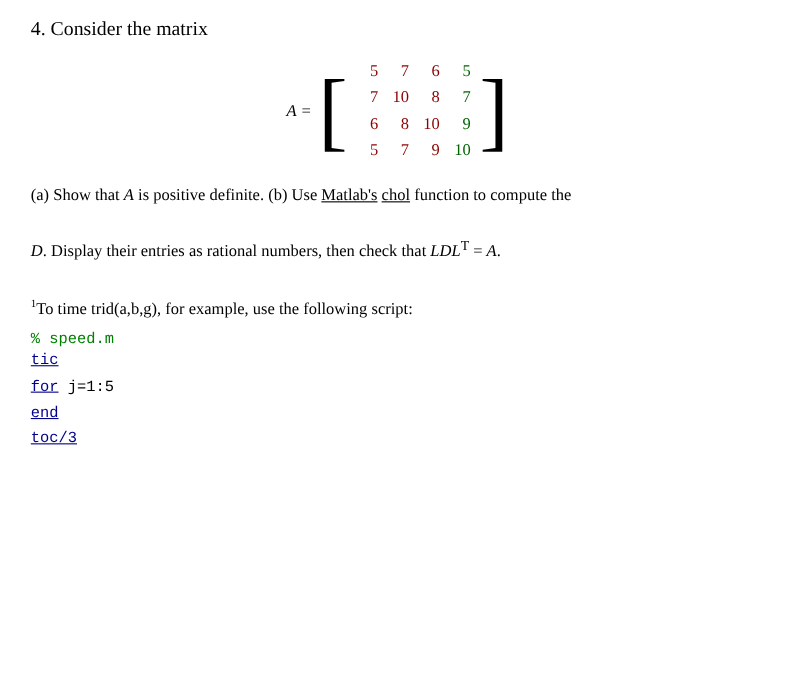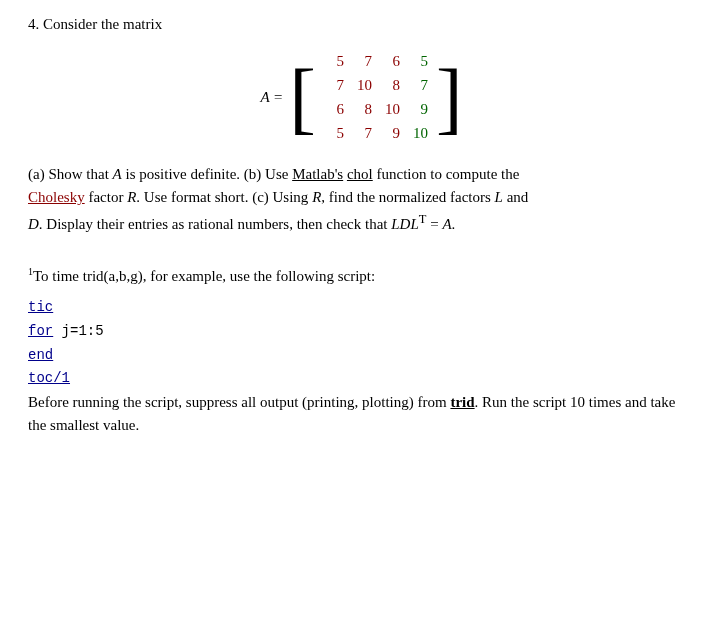--- a/index.html
+++ b/index.html
@@ -7,21 +7,21 @@
       background: #fff;
       font-family: "Times New Roman", Times, serif;
       font-size: 15px;
       color: #000;
       width: 723px;
       min-height: 617px;
       padding: 16px 28px 20px 28px;
     }
     .problem-header {
       margin-bottom: 14px;
-      font-size: 15px;
+      font-size: 18px;
     }
     .matrix-section {
       display: flex;
       justify-content: center;
       align-items: center;
       margin-bottom: 16px;
     }
     .matrix-label {
       font-style: italic;
       margin-right: 6px;
@@ -74,20 +74,21 @@
     }
     .code-comment {
       color: #008000;
       font-family: "Courier New", Courier, monospace;
       font-size: 14px;
     }
     .code-block {
       font-family: "Courier New", Courier, monospace;
       font-size: 14px;
       line-height: 1.7;
+      margin-bottom: 14px;
     }
     .code-block .kw {
       color: #00008B;
       text-decoration: underline;
     }
     .code-block .fn {
       color: #8B0000;
       text-decoration: underline;
     }
     .code-block .indent {
@@ -136,35 +137,33 @@
         <span>7</span>
         <span>9</span>
         <span class="col-last">10</span>
       </div>
       <span class="bracket-right">]</span>
     </div>
   </div>
 
   <div class="problem-text">
     <span>(a) Show that <span class="italic">A</span> is positive definite. (b) Use <span class="underline">Matlab's</span> <span class="bold underline">chol</span> function to compute the</span><br>
-    <span><span class="underline" style="color:#8B0000;">Cholesky</span> factor <span class="italic">R</span>. Use format short. (c) Using <span class="italic">R</span>, find the normalized factors <span class="italic">L</span> and</span><br>
+    <br>
     <span><span class="italic">D</span>. Display their entries as rational numbers, then check that <span class="italic">LDL</span><sup>T</sup> = <span class="italic">A</span>.</span>
   </div>
 
   <div style="margin-bottom: 18px;"></div>
 
   <div class="superscript-note">
     <sup>1</sup>To time <span class="underline">trid(a,b,g)</span>, for example, use the following script:
   </div>
 
+  <div class="code-comment">% speed.m</div>
 
   <div class="code-block">
     <div><span class="kw">tic</span></div>
     <div><span class="kw">for</span> j=1:5</div>
     <div><span class="kw">end</span></div>
-    <div><span class="kw">toc/1</span></div>
+    <div><span class="kw">toc/3</span></div>
   </div>
 
-  <div class="bottom-text">
-    Before running the script, suppress all output (printing, plotting) from <span class="bold-underline">trid</span>. Run the script 10 times and take the smallest value.
-  </div>
 
 </div>
 
 </body></html>

